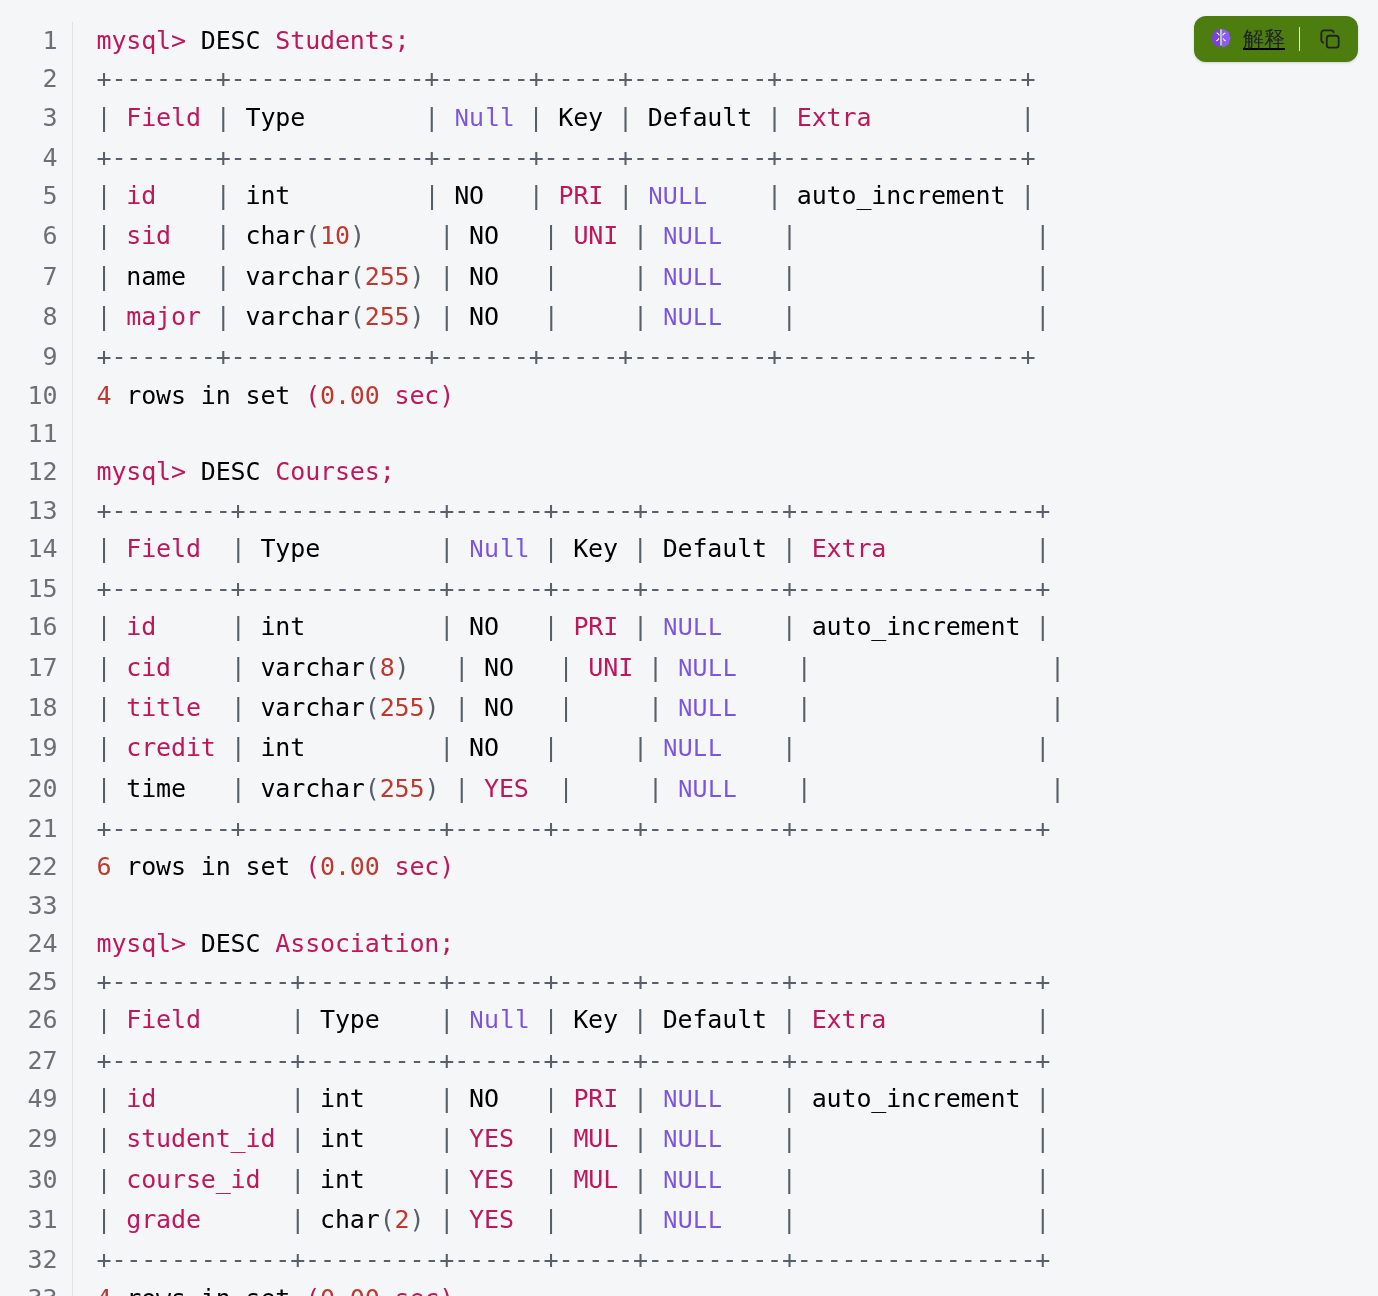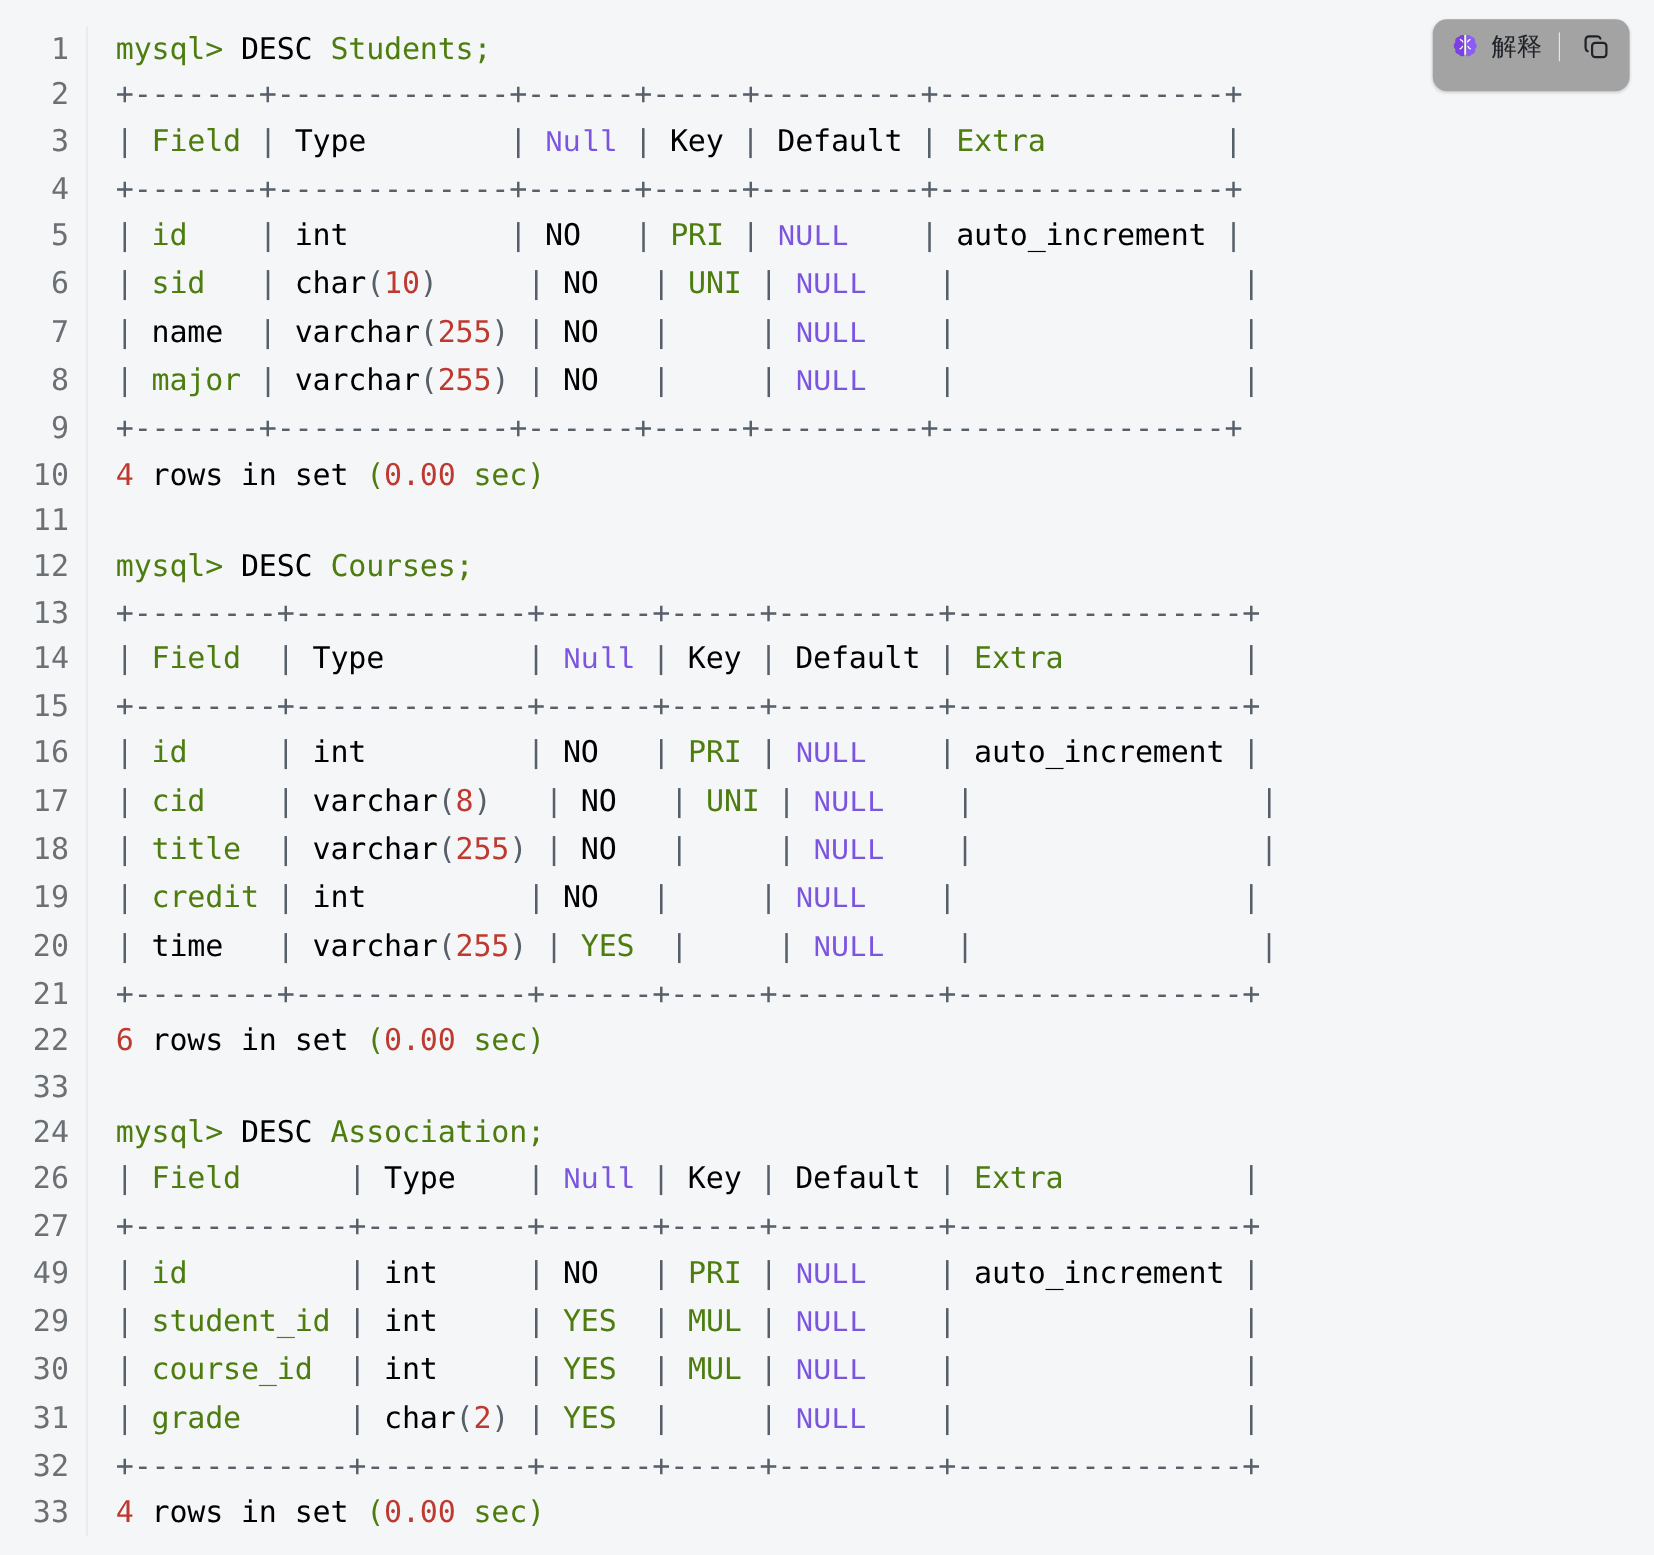--- a/index.html
+++ b/index.html
@@ -19,25 +19,26 @@
   }
 
   
   .action-pill {
     position: absolute;
     top: 16px;
     right: 20px;
     display: flex;
     align-items: center;
     gap: 0;
-    background: #a3a3a3;
+    background: #4d7c0f;
     border-radius: 12px;
-    padding: 7px 10px 21px 12px;
+    padding: 7px 10px 7px 12px;
     box-shadow: 0 1px 3px rgba(16,24,40,0.10), 0 1px 2px rgba(16,24,40,0.06);
     z-index: 10;
+    text-decoration: underline;
   }
   .pill-btn {
     display: flex;
     align-items: center;
     gap: 9px;
     padding: 2px 8px 2px 2px;
     border: none;
     background: transparent;
     cursor: pointer;
     border-radius: 8px;
@@ -97,21 +98,21 @@
     vertical-align: top;
     font-family: "DejaVu Sans Mono", "Liberation Mono", monospace;
     font-size: 25px;
     line-height: 38.3px;
     color: #24292f;
     white-space: pre;
     letter-spacing: -0.15px;
   }
 
   
-  .tk-plain  { color: #4d7c0f; }
+  .tk-plain  { color: #be185d; }
   .tk-kw     { color: #000000; }   
   .tk-str    { color: #7b54e0; font-family: Liberation Mono, monospace; }   
   .tk-num    { color: #be3a30; }   
   .tk-punct  { color: #57606a; }   
 </style>
 </head>
 <body>
 
 <div id="root">
 
@@ -231,20 +232,24 @@
           </tr>
           <tr class="code-row">
             <td class="ln">33</td>
             <td class="code">&nbsp;</td>
           </tr>
           <tr class="code-row">
             <td class="ln">24</td>
             <td class="code"><span class="tk-plain">mysql&gt; </span><span class="tk-kw">DESC</span><span class="tk-plain"> Association;</span></td>
           </tr>
           <tr class="code-row">
+            <td class="ln">25</td>
+            <td class="code"><span class="tk-punct">+------------+---------+------+-----+---------+----------------+</span></td>
+          </tr>
+          <tr class="code-row">
             <td class="ln">26</td>
             <td class="code"><span class="tk-punct">| </span><span class="tk-plain">Field</span><span class="tk-punct">      | </span><span class="tk-kw">Type</span><span class="tk-punct">    | </span><span class="tk-str">Null</span><span class="tk-punct"> | </span><span class="tk-kw">Key</span><span class="tk-punct"> | </span><span class="tk-kw">Default</span><span class="tk-punct"> | </span><span class="tk-plain">Extra</span><span class="tk-punct">          |</span></td>
           </tr>
           <tr class="code-row">
             <td class="ln">27</td>
             <td class="code"><span class="tk-punct">+------------+---------+------+-----+---------+----------------+</span></td>
           </tr>
           <tr class="code-row">
             <td class="ln">49</td>
             <td class="code"><span class="tk-punct">| </span><span class="tk-plain">id</span><span class="tk-punct">         | </span><span class="tk-kw">int</span><span class="tk-punct">     | </span><span class="tk-kw">NO</span><span class="tk-punct">   | </span><span class="tk-plain">PRI</span><span class="tk-punct"> | </span><span class="tk-str">NULL</span><span class="tk-punct">    | </span><span class="tk-kw">auto_increment</span><span class="tk-punct"> |</span></td>

